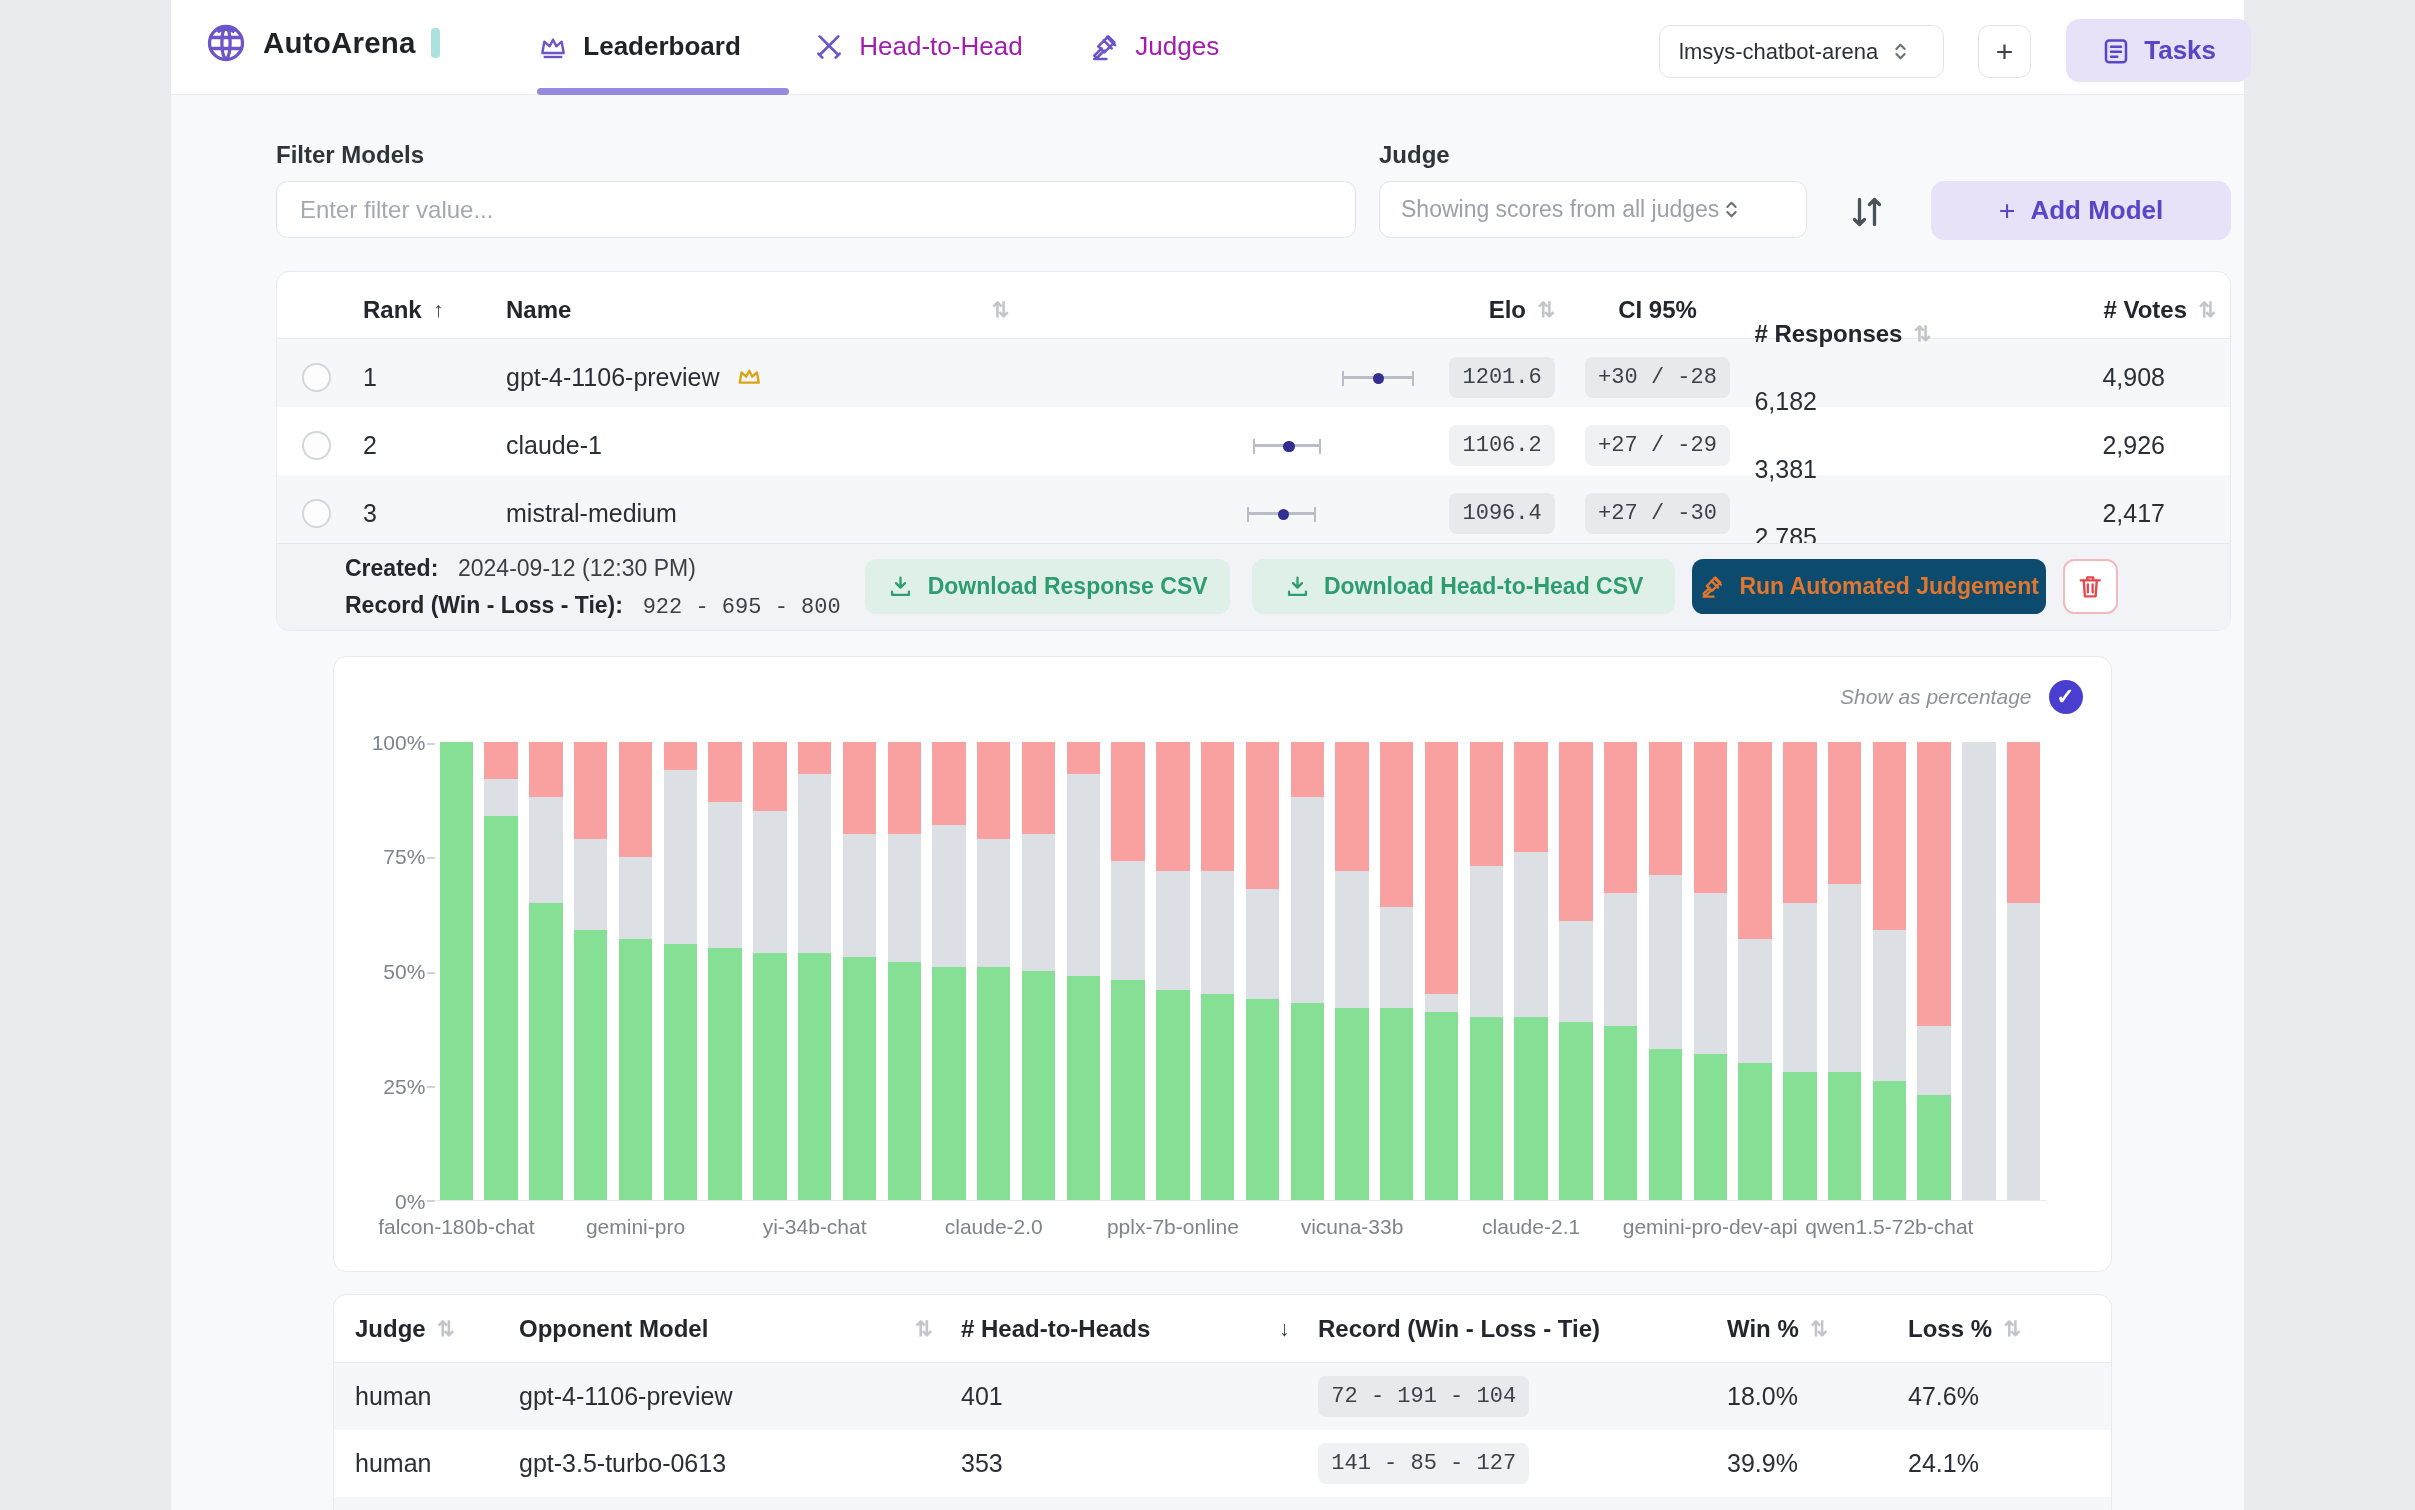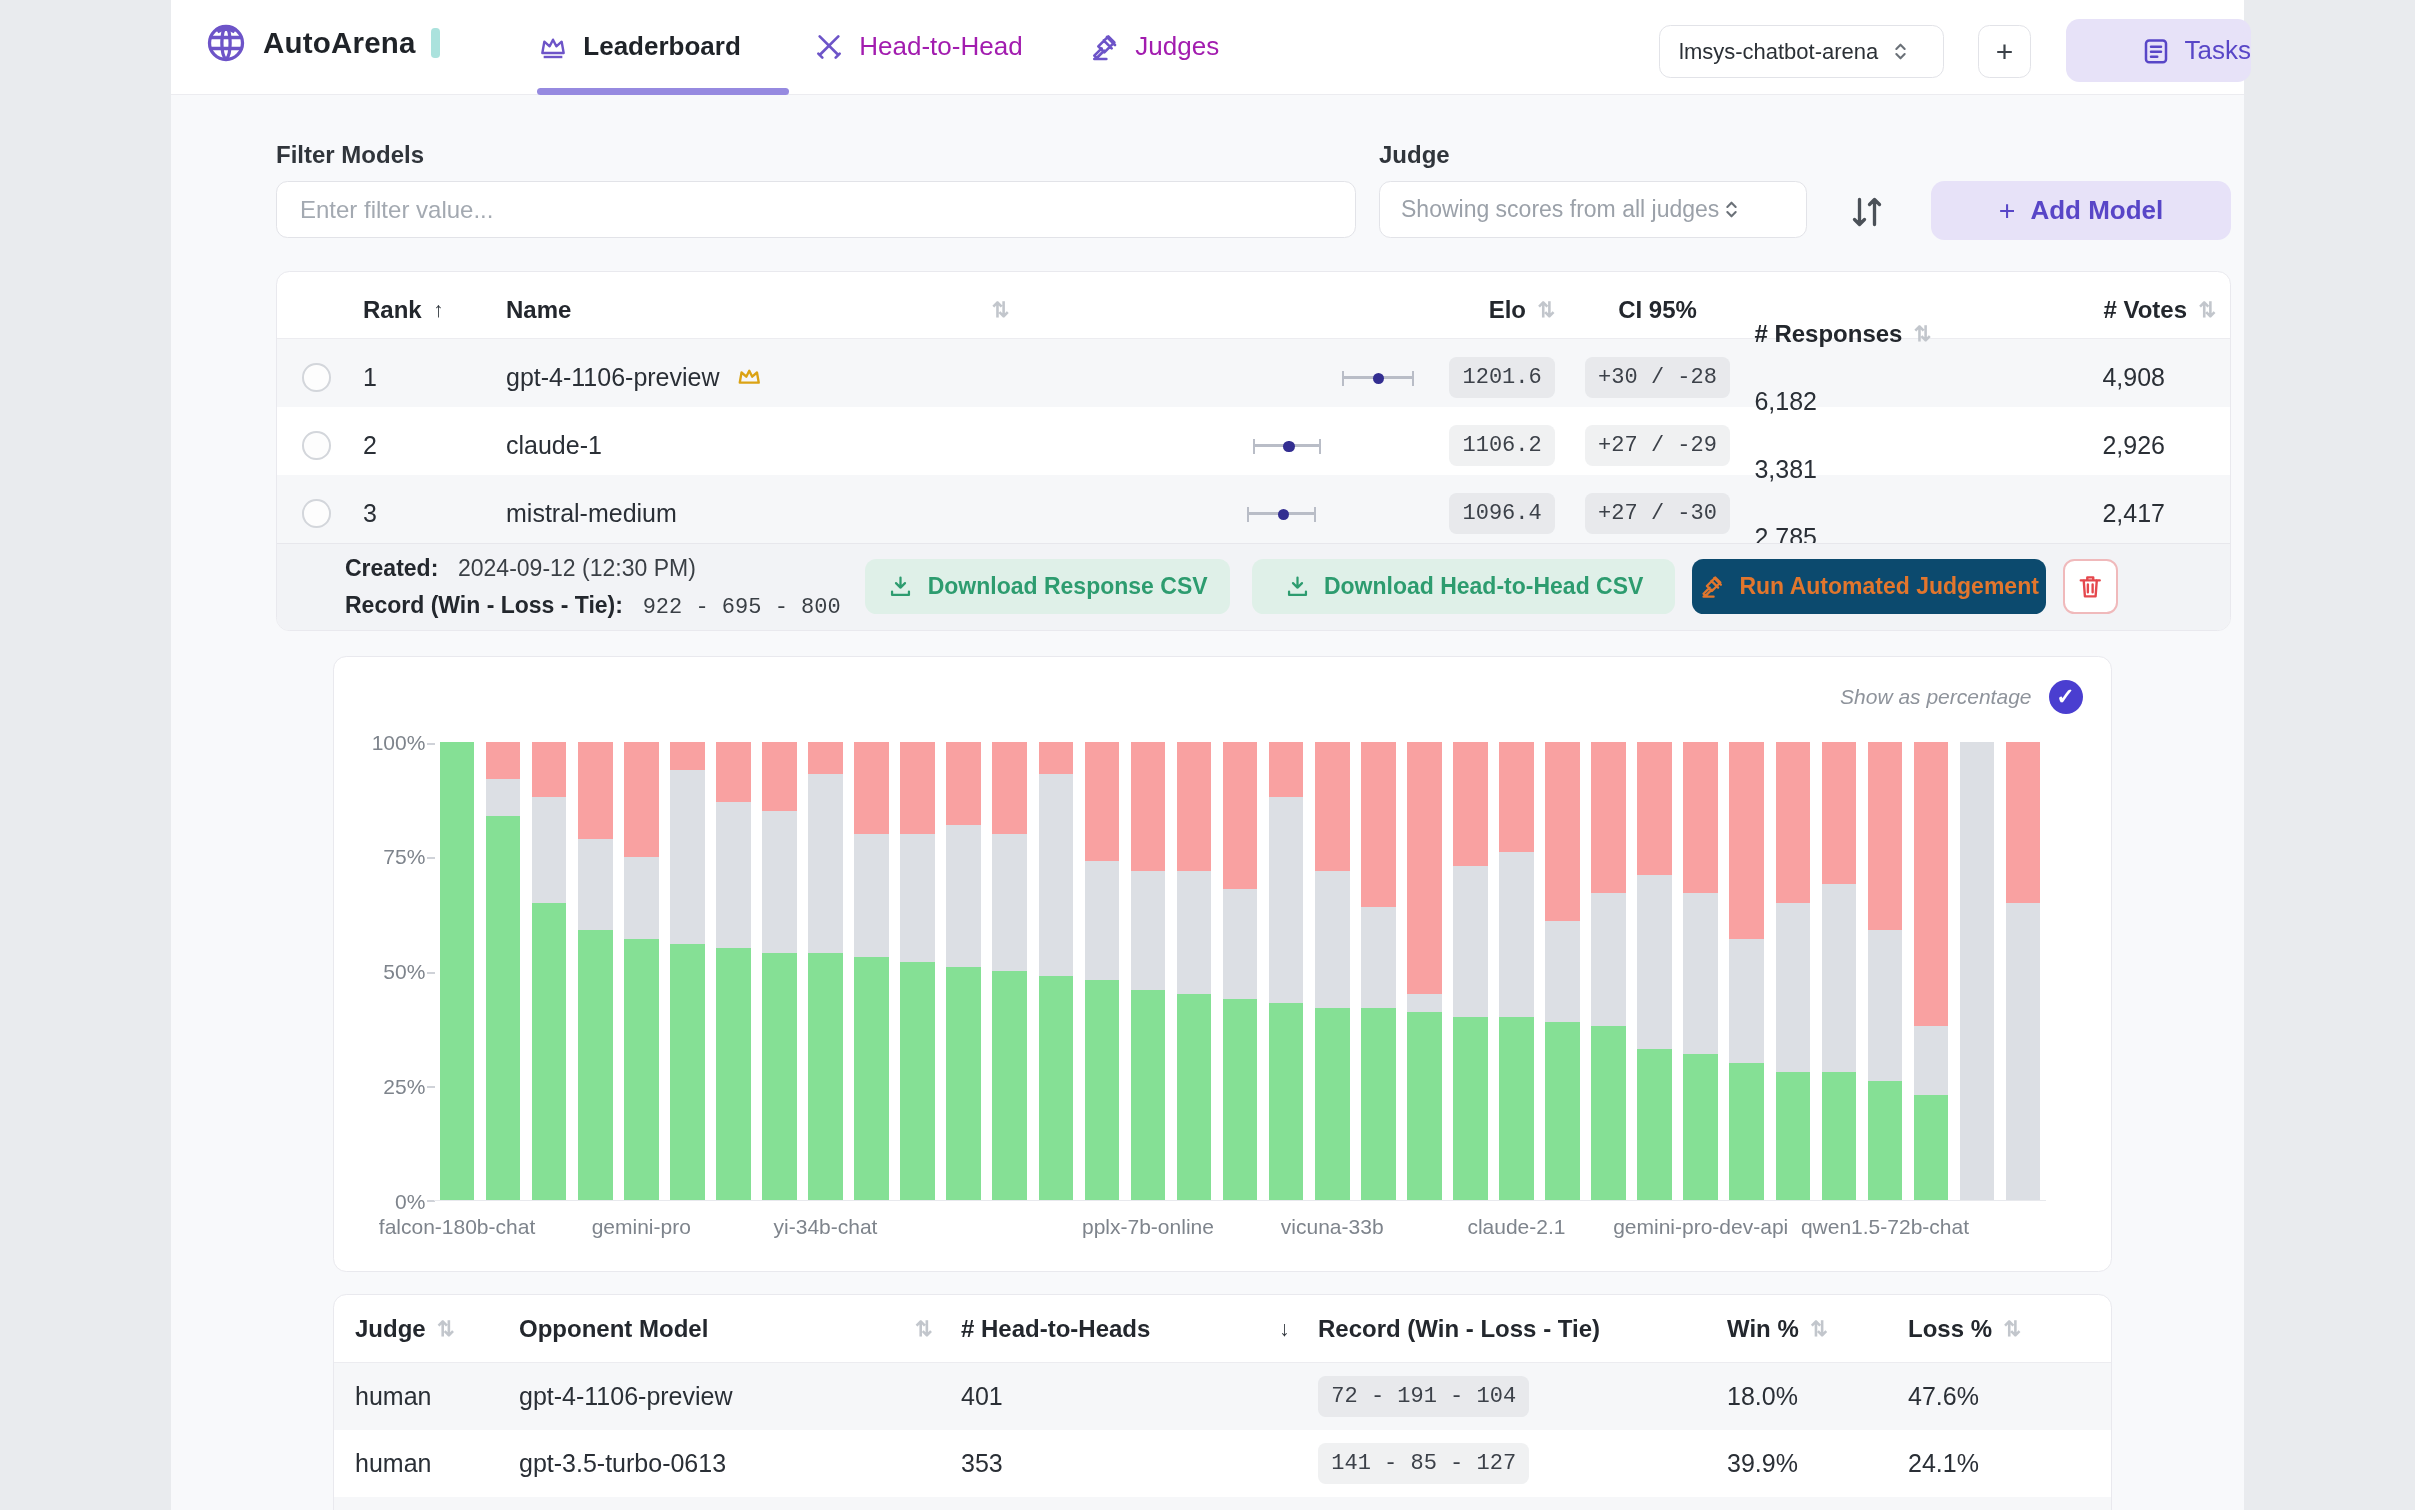--- a/index.html
+++ b/index.html
@@ -11,21 +11,21 @@
   header { position:absolute; top:0; left:0; width:100%; height:95px; background:#ffffff; border-bottom:1.9px solid #ececf0; z-index:5; }
   .brand { position:absolute; left:33px; top:21px; display:flex; align-items:center; gap:15px; }
   .brand-name { font-size:29.5px; font-weight:bold; color:#1f2328; letter-spacing:0.2px; }
   .beta-badge { width:9.5px; height:30px; border-radius:3.8px; background:#8fd8d2; opacity:.75; }
   .tab { position:absolute; top:0; height:93px; display:flex; align-items:center; gap:14.3px; font-size:26px; color:#a21caf; cursor:pointer; }
   .tab.active { color:#1f2328; font-weight:bold; }
   .tab-underline { position:absolute; left:366px; top:88px; width:252px; height:6.7px; background:#968ae0; border-radius:3.8px; }
   .proj-select { position:absolute; left:1488px; top:25px; width:285px; height:53px; background:#fff; border:1.9px solid #e2e3e8; border-radius:11.4px; display:flex; align-items:center; padding:0 13.3px 0 19px; gap:9.5px; }
   .proj-select span { font-size:22px; color:#2b3036; flex:1; white-space:nowrap; }
   .plus-btn { position:absolute; left:1807px; top:25px; width:53px; height:53px; background:#fff; border:1.9px solid #e2e3e8; border-radius:11.4px; display:flex; align-items:center; justify-content:center; font-size:30px; color:#3c4249; }
-  .tasks-btn { position:absolute; left:1895px; top:19px; width:185px; height:63px; background:#e7e2f8; border-radius:13.3px; display:flex; align-items:center; justify-content:flex-end; gap:13.3px; color:#5846c7; font-size:26px; font-weight:normal; }
+  .tasks-btn { position:absolute; left:1895px; top:19px; width:185px; height:63px; background:#e7e2f8; border-radius:13.3px; display:flex; align-items:center; justify-content:center; gap:13.3px; color:#5846c7; font-size:26px; font-weight:bold; }
 
   
   .fld-label { position:absolute; font-size:24px; font-weight:bold; color:#30353b; }
   .filter-input { position:absolute; left:105px; top:181px; width:1080px; height:57px; background:#fff; border:1.9px solid #e2e3e8; border-radius:11.4px; font-size:24px; padding:0 23px; color:#2b3036; font-family:"Liberation Sans",sans-serif; }
   .filter-input::placeholder { color:#a3a9b1; }
   .judge-select { position:absolute; left:1208px; top:181px; width:428px; height:57px; background:#fff; border:1.9px solid #e2e3e8; border-radius:11.4px; display:flex; align-items:center; padding:0 15px 0 21px; }
   .judge-select span { font-size:23px; color:#9ba1a9; flex:1; white-space:nowrap; }
   .sliders { position:absolute; left:1676px; top:192px; }
   .add-model-btn { position:absolute; left:1760px; top:181px; width:300px; height:59px; background:#e7e2f8; border-radius:13.3px; display:flex; align-items:center; justify-content:center; gap:15px; color:#5846c7; font-size:26px; font-weight:bold; }
   .add-model-btn .plus-g { font-size:28.5px; font-weight:normal; }
@@ -392,20 +392,26 @@
             <div class="seg" style="height: 20%; background: rgb(249, 161, 161);"></div>
             <div class="seg" style="height: 28%; background: rgb(220, 223, 228);"></div>
             <div class="seg" style="height: 52%; background: rgb(133, 224, 149);"></div>
           </div>
           <div class="bar">
             <div class="seg" style="height: 18%; background: rgb(249, 161, 161);"></div>
             <div class="seg" style="height: 31%; background: rgb(220, 223, 228);"></div>
             <div class="seg" style="height: 51%; background: rgb(133, 224, 149);"></div>
           </div>
           <div class="bar">
+            <div class="seg" style="height: 21%; background: rgb(249, 161, 161);"></div>
+            <div class="seg" style="height: 28%; background: rgb(220, 223, 228);"></div>
+            <div class="seg" style="height: 51%; background: rgb(133, 224, 149);"></div>
+            <div class="xlab">claude-2.0</div>
+          </div>
+          <div class="bar">
             <div class="seg" style="height: 20%; background: rgb(249, 161, 161);"></div>
             <div class="seg" style="height: 30%; background: rgb(220, 223, 228);"></div>
             <div class="seg" style="height: 50%; background: rgb(133, 224, 149);"></div>
           </div>
           <div class="bar">
             <div class="seg" style="height: 7%; background: rgb(249, 161, 161);"></div>
             <div class="seg" style="height: 44%; background: rgb(220, 223, 228);"></div>
             <div class="seg" style="height: 49%; background: rgb(133, 224, 149);"></div>
           </div>
           <div class="bar">

